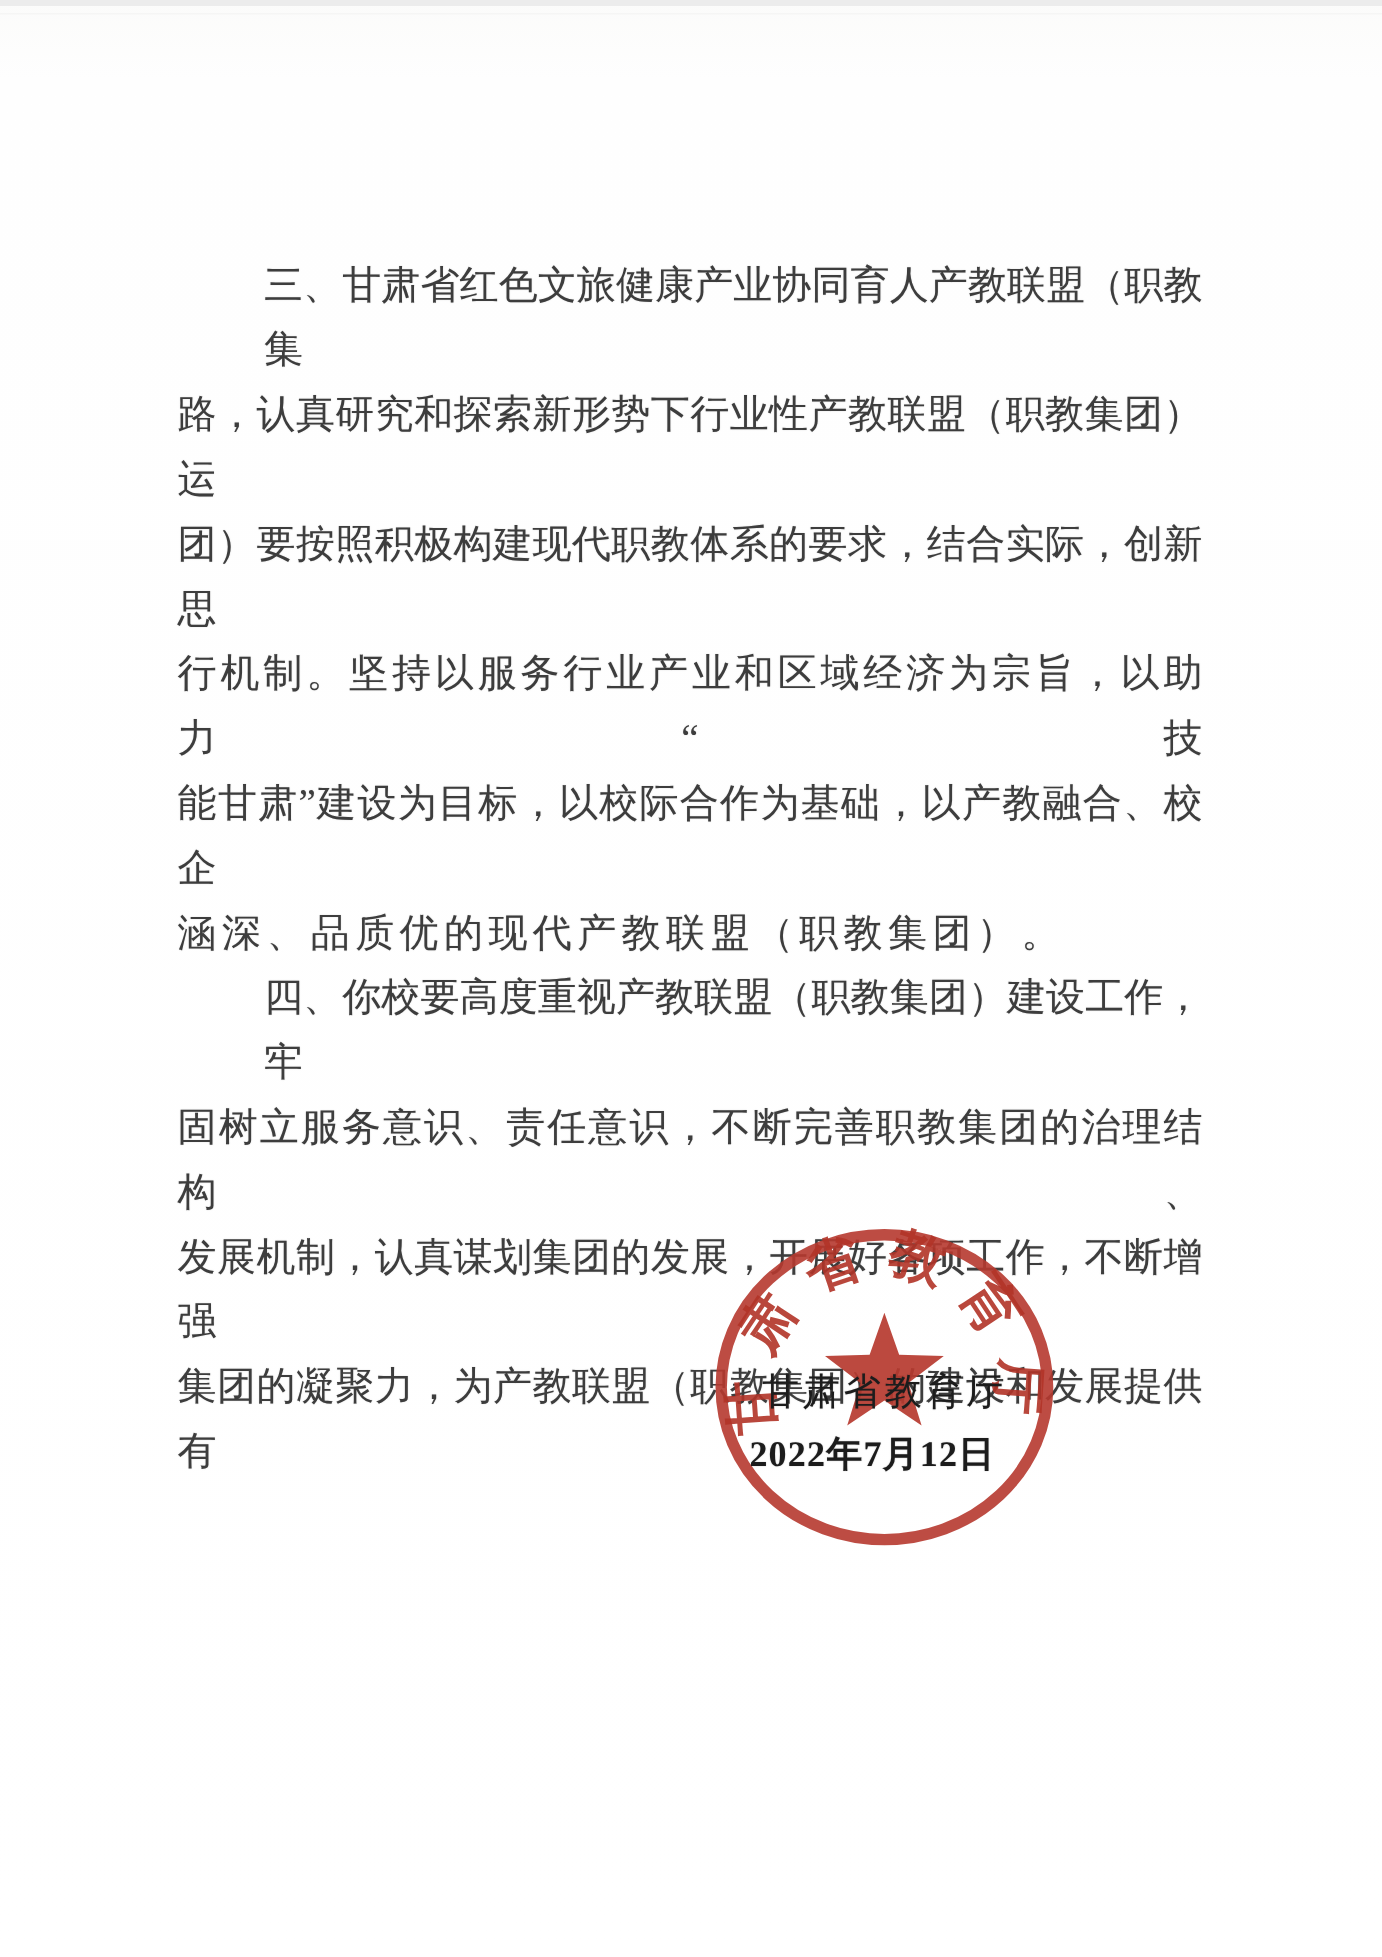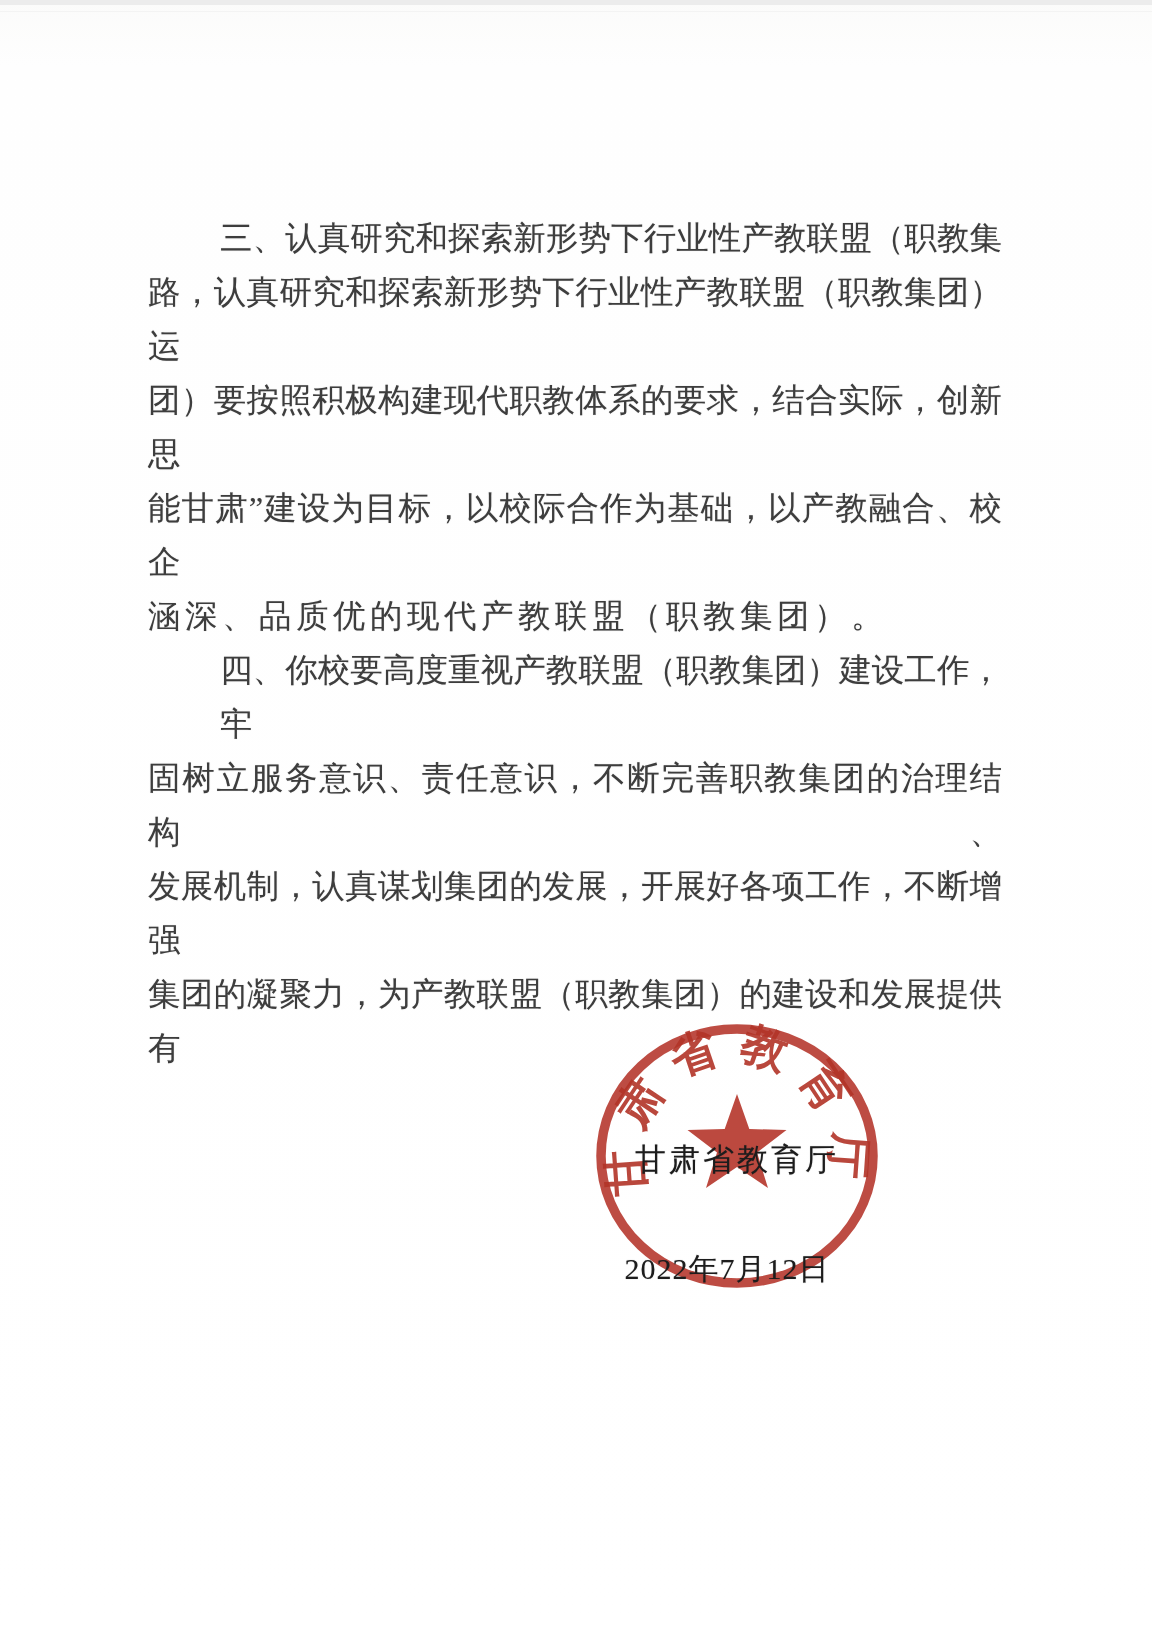--- a/index.html
+++ b/index.html
@@ -77,43 +77,45 @@
     font-size: 31px;
     line-height: 31px;
     letter-spacing: 3px;
     color: #1c1c1c;
     z-index: 2;
     white-space: nowrap;
     text-shadow: 0 0 1px rgba(40,40,40,0.4);
   }
   .sig-date {
     position: absolute;
-    top: 1253px;
+    top: 1197px;
     left: 727px;
     transform: translateX(-50%);
     font-size: 30px;
     line-height: 32px;
     letter-spacing: 1px;
     color: #1c1c1c;
     z-index: 2;
     white-space: nowrap;
     text-shadow: 0 0 1px rgba(40,40,40,0.4);
+    font-weight: bold;
   }
 </style>
 </head>
 <body>
 
 <div class="page">
   <div class="scan-strip-top"></div>
   <div class="scan-line"></div>
 
   <div class="doc-body">
-    <div class="line just indent">三、认真研究和探索新形势下行业性产教联盟（职教集</div>
+    <div class="line just indent">三、甘肃省红色文旅健康产业协同育人产教联盟（职教集</div>
     <div class="line just">路，认真研究和探索新形势下行业性产教联盟（职教集团）运</div>
     <div class="line just">团）要按照积极构建现代职教体系的要求，结合实际，创新思</div>
+    <div class="line just">行机制。坚持以服务行业产业和区域经济为宗旨，以助力“技</div>
     <div class="line just">能甘肃”建设为目标，以校际合作为基础，以产教融合、校企</div>
     <div class="line spread">涵深、品质优的现代产教联盟（职教集团）。</div>
     <div class="line just indent">四、你校要高度重视产教联盟（职教集团）建设工作，牢</div>
     <div class="line just">固树立服务意识、责任意识，不断完善职教集团的治理结构、</div>
     <div class="line just">发展机制，认真谋划集团的发展，开展好各项工作，不断增强</div>
     <div class="line just">集团的凝聚力，为产教联盟（职教集团）的建设和发展提供有</div>
   </div>
 
   <svg class="seal-svg" viewBox="560 990 360 330" xmlns="http://www.w3.org/2000/svg">
     <defs>

